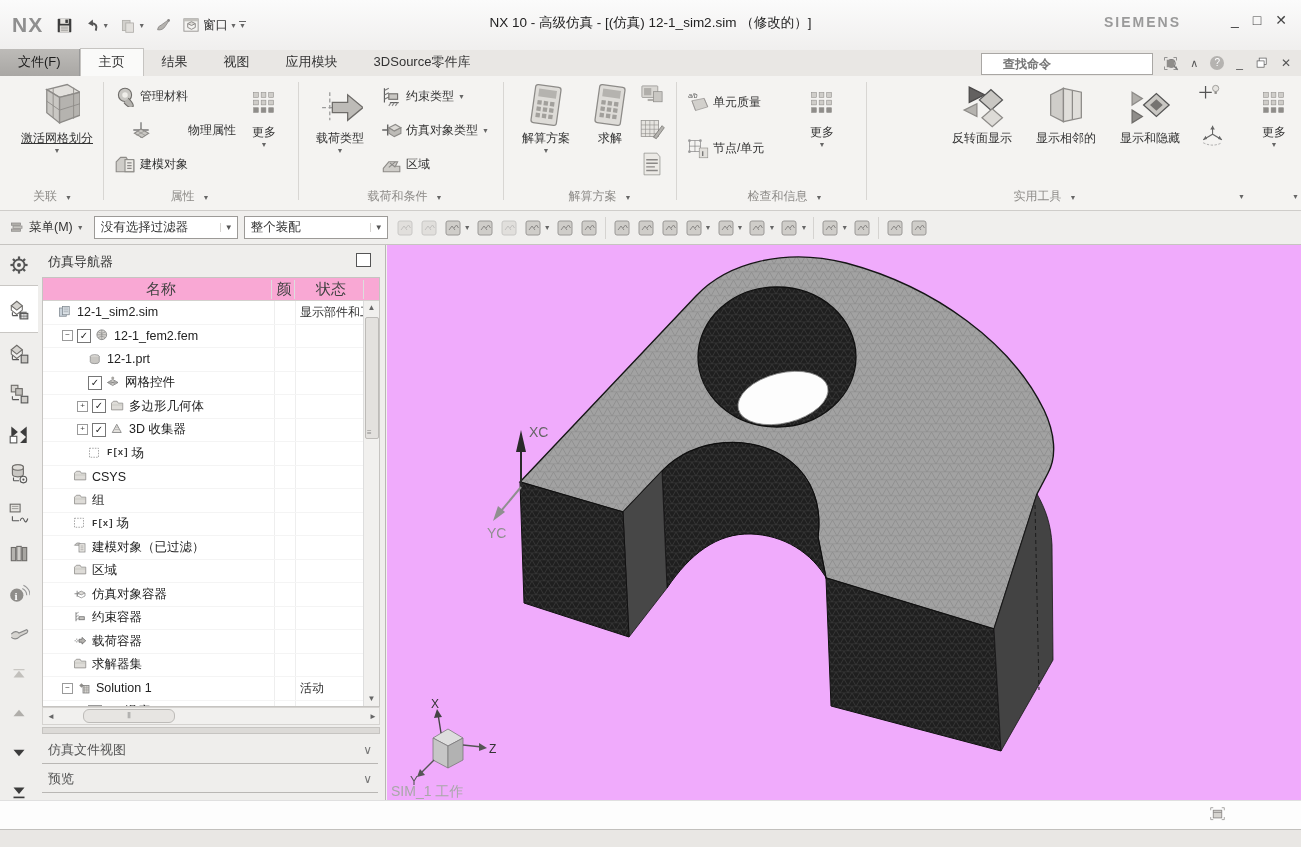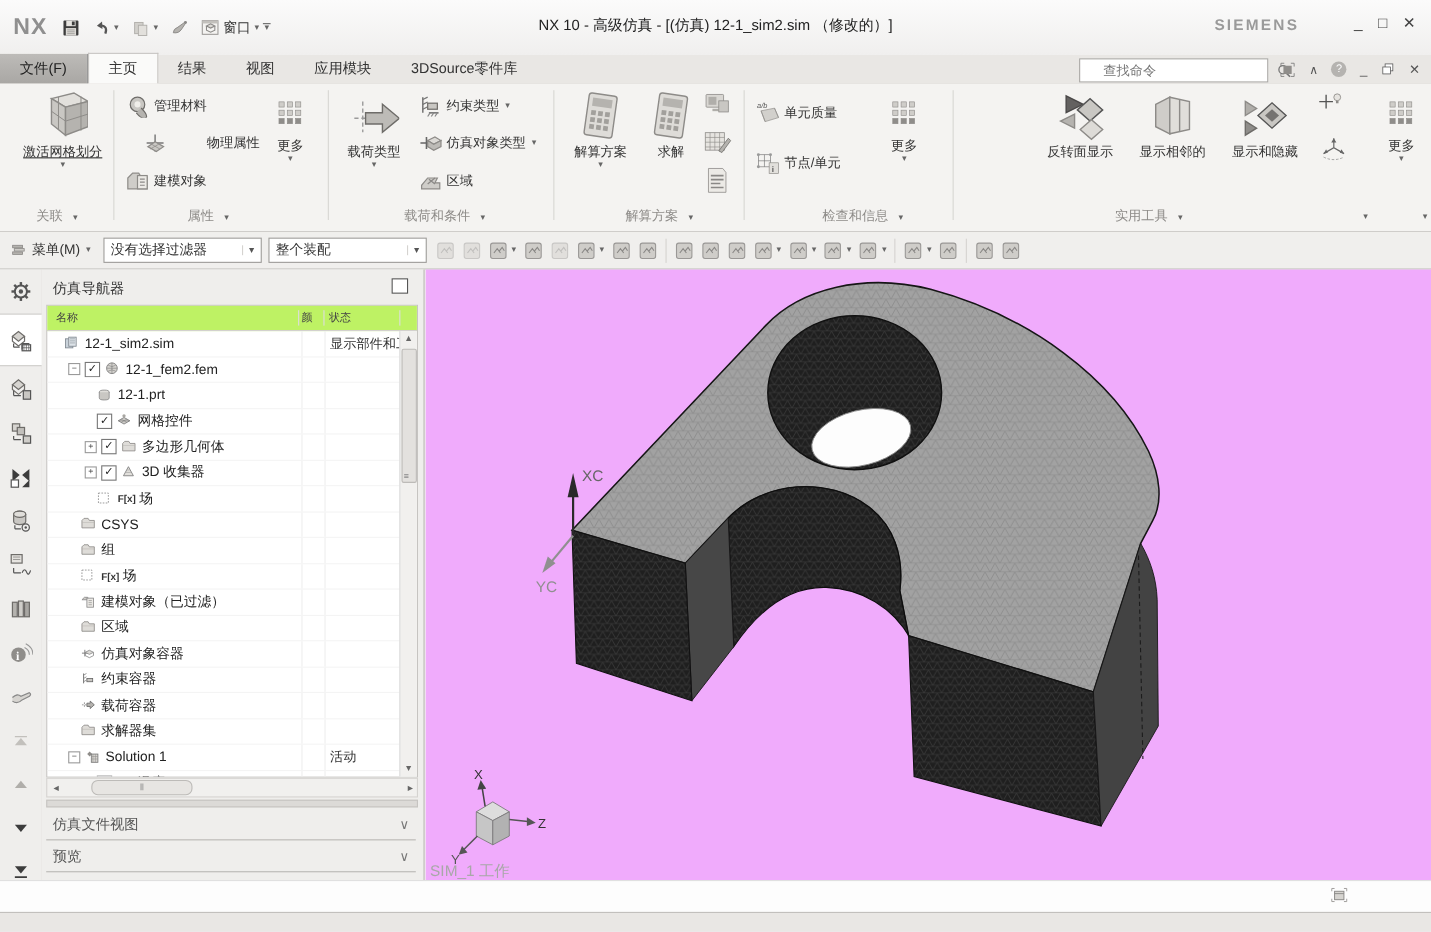--- a/index.html
+++ b/index.html
@@ -22,21 +22,21 @@
   #brand{right:120px;top:14px;font-size:14px;font-weight:bold;color:#9a9a9a;letter-spacing:2px;}
   .winctl{display:flex;gap:14px;position:absolute;right:14px;top:12px;font-size:14px;color:#444;}
   .winctl span{cursor:default;}
 
   
   #tabrow{left:0;top:50px;width:1301px;height:26px;background:#e9e7e4;border-bottom:1px solid #c9c7c4;display:flex;align-items:flex-end;}
   .tab{font-size:13px;padding:4px 18px 5px 18px;color:#333;}
   .tab.file{background:linear-gradient(#bdbbb8,#a9a7a4);border-right:1px solid #999;color:#1d1d1d;}
   .tab.active{background:#fafaf9;border:1px solid #c6c4c1;border-bottom:none;}
   #findbox{position:absolute;right:148px;top:53px;width:170px;height:20px;background:#fff;border:1px solid #a9a7a4;display:flex;align-items:center;}
-  #findbox input{border:none;outline:none;flex:1;font-size:12px;color:#999;padding-left:21px;background:transparent;font-family:inherit;}
+  #findbox input{border:none;outline:none;flex:1;font-size:12px;color:#999;padding-left:21px;background:transparent;font-family:inherit;font-weight:bold;}
   .tabrow-icons{position:absolute;right:10px;top:53px;display:flex;gap:12px;align-items:center;font-size:12px;color:#555;height:20px;}
 
   
   #ribbon{left:0;top:76px;width:1301px;height:134px;background:#f4f3f1;border-bottom:1px solid #cfcdca;}
   .gsep{position:absolute;top:6px;width:1px;height:118px;background:#d8d6d3;}
   .glabel{position:absolute;top:112px;font-size:12px;color:#8d8b88;white-space:nowrap;}
   .glabel .caret{margin-left:8px;}
   .bigbtn{position:absolute;display:flex;flex-direction:column;align-items:center;font-size:12px;color:#333;text-align:center;padding:2px 3px;border-radius:2px;}
   .smallbtn{position:absolute;display:flex;align-items:center;gap:4px;font-size:12px;color:#333;padding:1px 2px;white-space:nowrap;border-radius:2px;}
   .iconbtn{position:absolute;padding:1px;border-radius:2px;}
@@ -51,36 +51,36 @@
   .ticon{display:flex;align-items:center;gap:1px;padding:1px;border-radius:2px;}
   
   #resbar{left:0;top:245px;width:38px;height:584px;background:#efeeec;border-right:1px solid #d4d2cf;}
   .ricon{width:38px;height:40px;display:flex;align-items:center;justify-content:center;}
   .ricon.sel{background:#ffffff;border-top:1px solid #c9c7c4;border-bottom:1px solid #c9c7c4;height:46px;}
   
   #navpanel{left:38px;top:245px;width:348px;height:584px;background:#efeeec;border-right:1px solid #b9b7b4;box-sizing:border-box;}
   #nav-title{position:absolute;left:10px;top:8px;font-size:13px;color:#333;}
   #nav-collapse{position:absolute;right:14px;top:8px;width:13px;height:12px;border:1.5px solid #555;background:#fff;}
   #nav-table{position:absolute;left:4px;top:32px;width:336px;height:428px;background:#fff;border:1px solid #c6c4c1;}
-  .nav-hdr{display:flex;height:22px;background:#bef264;border-bottom:1px solid #d3d1ce;font-size:10px;color:#444;align-items:center;}
+  .nav-hdr{display:flex;height:22px;background:#f9a8d4;border-bottom:1px solid #d3d1ce;font-size:15px;color:#444;align-items:center;text-align:center;}
   .col-name{flex:1;padding-left:8px;border-right:1px solid #ddd;}
   .col-color{width:20px;padding-left:2px;border-right:1px solid #ddd;overflow:hidden;white-space:nowrap;}
   .col-status{width:64px;padding-left:4px;border-right:1px solid #ddd;overflow:hidden;white-space:nowrap;}
   .col-sb{width:15px;}
   #nav-rows{position:absolute;left:0;top:23px;right:15px;bottom:0;overflow:hidden;}
   .trow{display:flex;height:22.5px;align-items:center;font-size:12.5px;color:#222;border-bottom:1px solid #f4f4f4;}
   .trow .name{flex:1;display:flex;align-items:center;overflow:hidden;white-space:nowrap;}
   .trow .color{width:20px;align-self:stretch;border-left:1px solid #eee;}
   .trow .status{width:64px;align-self:stretch;display:flex;align-items:center;border-left:1px solid #eee;padding-left:4px;font-size:12px;color:#333;overflow:hidden;white-space:nowrap;}
   .expbox{width:9px;height:9px;border:1px solid #9a9a9a;background:#fff;font-size:8px;line-height:7px;text-align:center;color:#444;margin-right:4px;flex:none;}
   .expspace{width:11px;flex:none;}
   .chk{width:12px;height:12px;border:1px solid #777;background:#fff;margin-right:4px;flex:none;font-size:10px;line-height:11px;text-align:center;color:#222;font-weight:bold;}
   .chk.gray{color:#9a9a9a;border-color:#9a9a9a;}
   .ticn{margin-right:4px;flex:none;display:flex;}
-  .fxtag{font-size:9px;font-weight:bold;color:#333;margin-right:3px;}
+  .fxtag{font-size:9px;font-weight:bold;color:#333;margin-right:3px;font-family:Liberation Mono, monospace;}
   
   #nav-vsb{position:absolute;right:0;top:23px;width:15px;bottom:0;background:#f1f0ee;border-left:1px solid #ddd;}
   .sb-arrow{position:absolute;left:0;width:15px;height:14px;font-size:8px;color:#666;text-align:center;line-height:14px;}
   #vsb-thumb{position:absolute;left:1px;top:16px;width:12px;height:120px;background:#e3e1de;border:1px solid #bdbbb8;border-radius:2px;}
   #vsb-grip{position:absolute;left:3px;top:130px;width:9px;font-size:8px;color:#888;line-height:4px;}
   
   #nav-hsb{position:absolute;left:4px;top:462px;width:336px;height:16px;background:#f1f0ee;border:1px solid #d5d3d0;display:flex;align-items:center;}
   #hsb-thumb{width:90px;height:12px;background:#e7e5e2;border:1px solid #bdbbb8;border-radius:6px;margin-left:24px;text-align:center;font-size:8px;color:#888;line-height:12px;}
   .hsb-arr{width:16px;text-align:center;font-size:8px;color:#666;}
   #hsb-right{position:absolute;right:2px;font-size:8px;color:#666;}

